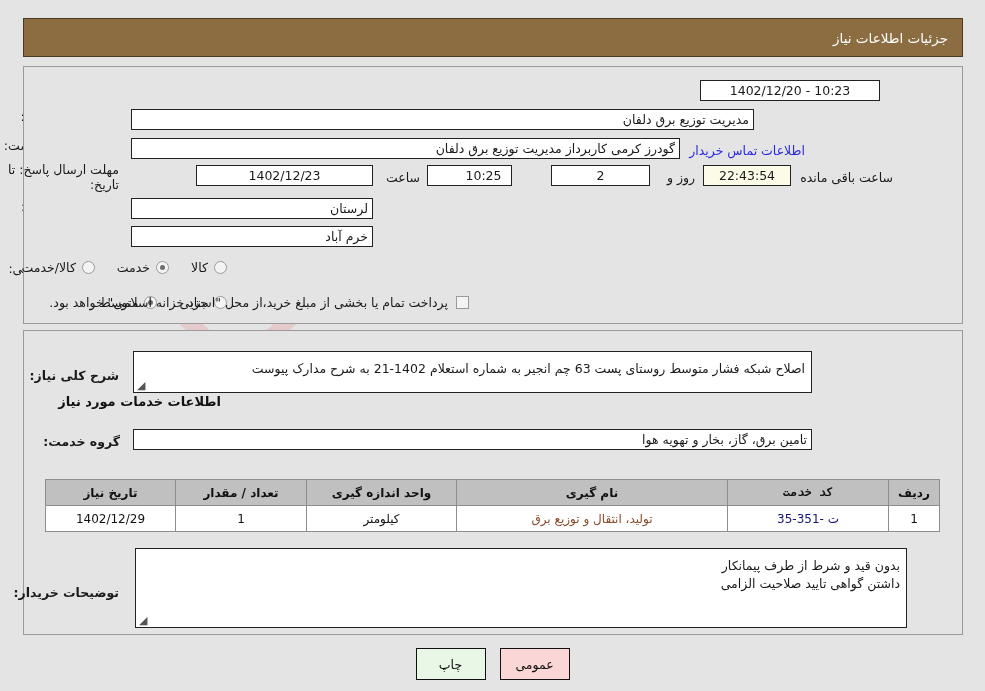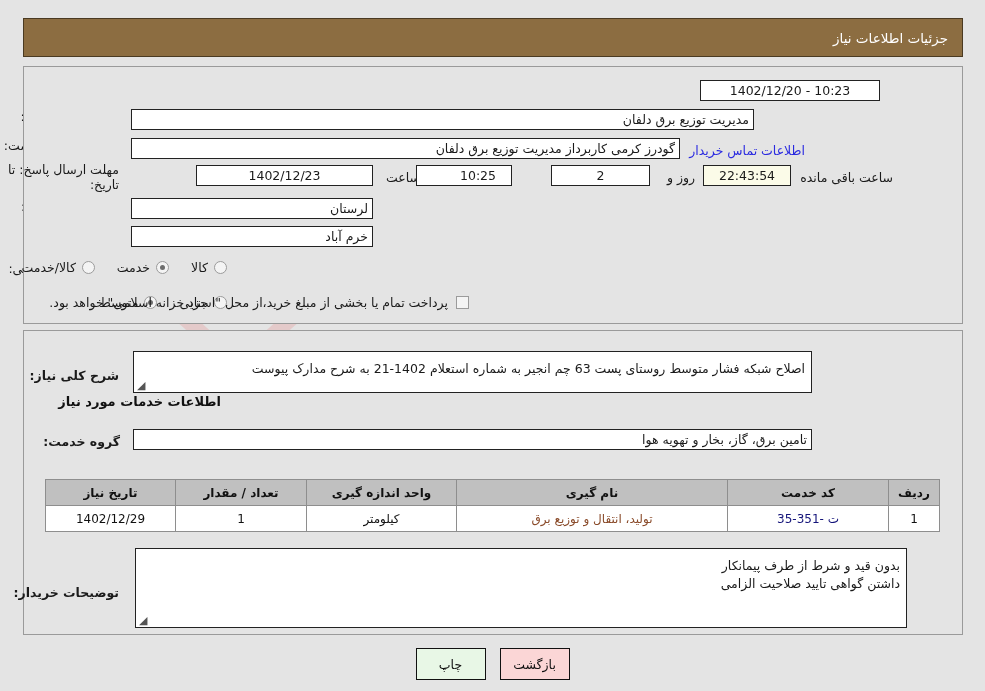--- a/index.html
+++ b/index.html
@@ -308,21 +308,21 @@
   </div>
 
   <div style="position:absolute; right:866px; top:162px; z-index:11;">
     <div class="lbl">مهلت ارسال پاسخ: تا</div>
     <div class="lbl">تاریخ:</div>
   </div>
   <div class="fld fld-center" style="position:absolute; right:612px; top:165px; width:177px; z-index:11;">1402/12/23</div>
   <div style="position:absolute; right:565px; top:167px; z-index:11;">
     <span class="lbl">ساعت</span>
   </div>
-  <div class="fld fld-center" style="position:absolute; right:473px; top:165px; width:96px; z-index:11;padding-left:32px;">10:25</div>
+  <div class="fld fld-center" style="position:absolute; right:473px; top:165px; width:85px; z-index:11;padding-left:32px;">10:25</div>
   <div class="fld fld-center" style="position:absolute; right:335px; top:165px; width:99px; z-index:11;">2</div>
   <div style="position:absolute; right:290px; top:167px; z-index:11;">
     <span class="lbl">روز و</span>
   </div>
   <div class="fld fld-center fld-timer" style="position:absolute; right:194px; top:165px; width:88px; z-index:11;">22:43:54</div>
   <div style="position:absolute; right:92px; top:167px; z-index:11;">
     <span class="lbl">ساعت باقی مانده</span>
   </div>
 
   <div class="row" style="right:866px; top:199px;">
@@ -385,21 +385,21 @@
 
   <div style="position:absolute; right:865px; top:431px; z-index:11;">
     <span class="lbl lbl-bold">گروه خدمت:</span>
   </div>
   <div class="fld fld-right" style="position:absolute; right:173px; top:429px; width:679px; z-index:11;">تامین برق، گاز، بخار و تهویه هوا</div>
 
   <table class="tbl" style="right:45px; top:479px; width:895px;">
     <thead>
       <tr>
         <th style="width:38px;">ردیف</th>
-        <th style="width:148px;">کد خدمت</th>
+        <th style="width:148px;font-family:Liberation Mono, monospace;">کد خدمت</th>
         <th>نام گیری</th>
         <th style="width:137px;">واحد اندازه گیری</th>
         <th style="width:118px;">تعداد / مقدار</th>
         <th style="width:117px;">تاریخ نیاز</th>
       </tr>
     </thead>
     <tbody>
       <tr>
         <td>1</td>
         <td class="code">ت -351-35</td>
@@ -414,17 +414,17 @@
   <div style="position:absolute; right:866px; top:582px; z-index:11;">
     <span class="lbl lbl-bold">توضیحات خریدار:</span>
   </div>
   <div class="ta" style="position:absolute; right:78px; top:548px; width:772px; height:80px; z-index:11;">
     <div>بدون قید و شرط از طرف پیمانکار</div>
     <div>داشتن گواهی تایید صلاحیت الزامی</div>
     <span class="grip">◢</span>
   </div>
 
   <div class="btnbar">
-    <div class="btn btn-back">بازگشت</div>
+    <div class="btn btn-back">عمومی</div>
     <div class="btn btn-print">چاپ</div>
   </div>
 
 </div>
 
 </body></html>

